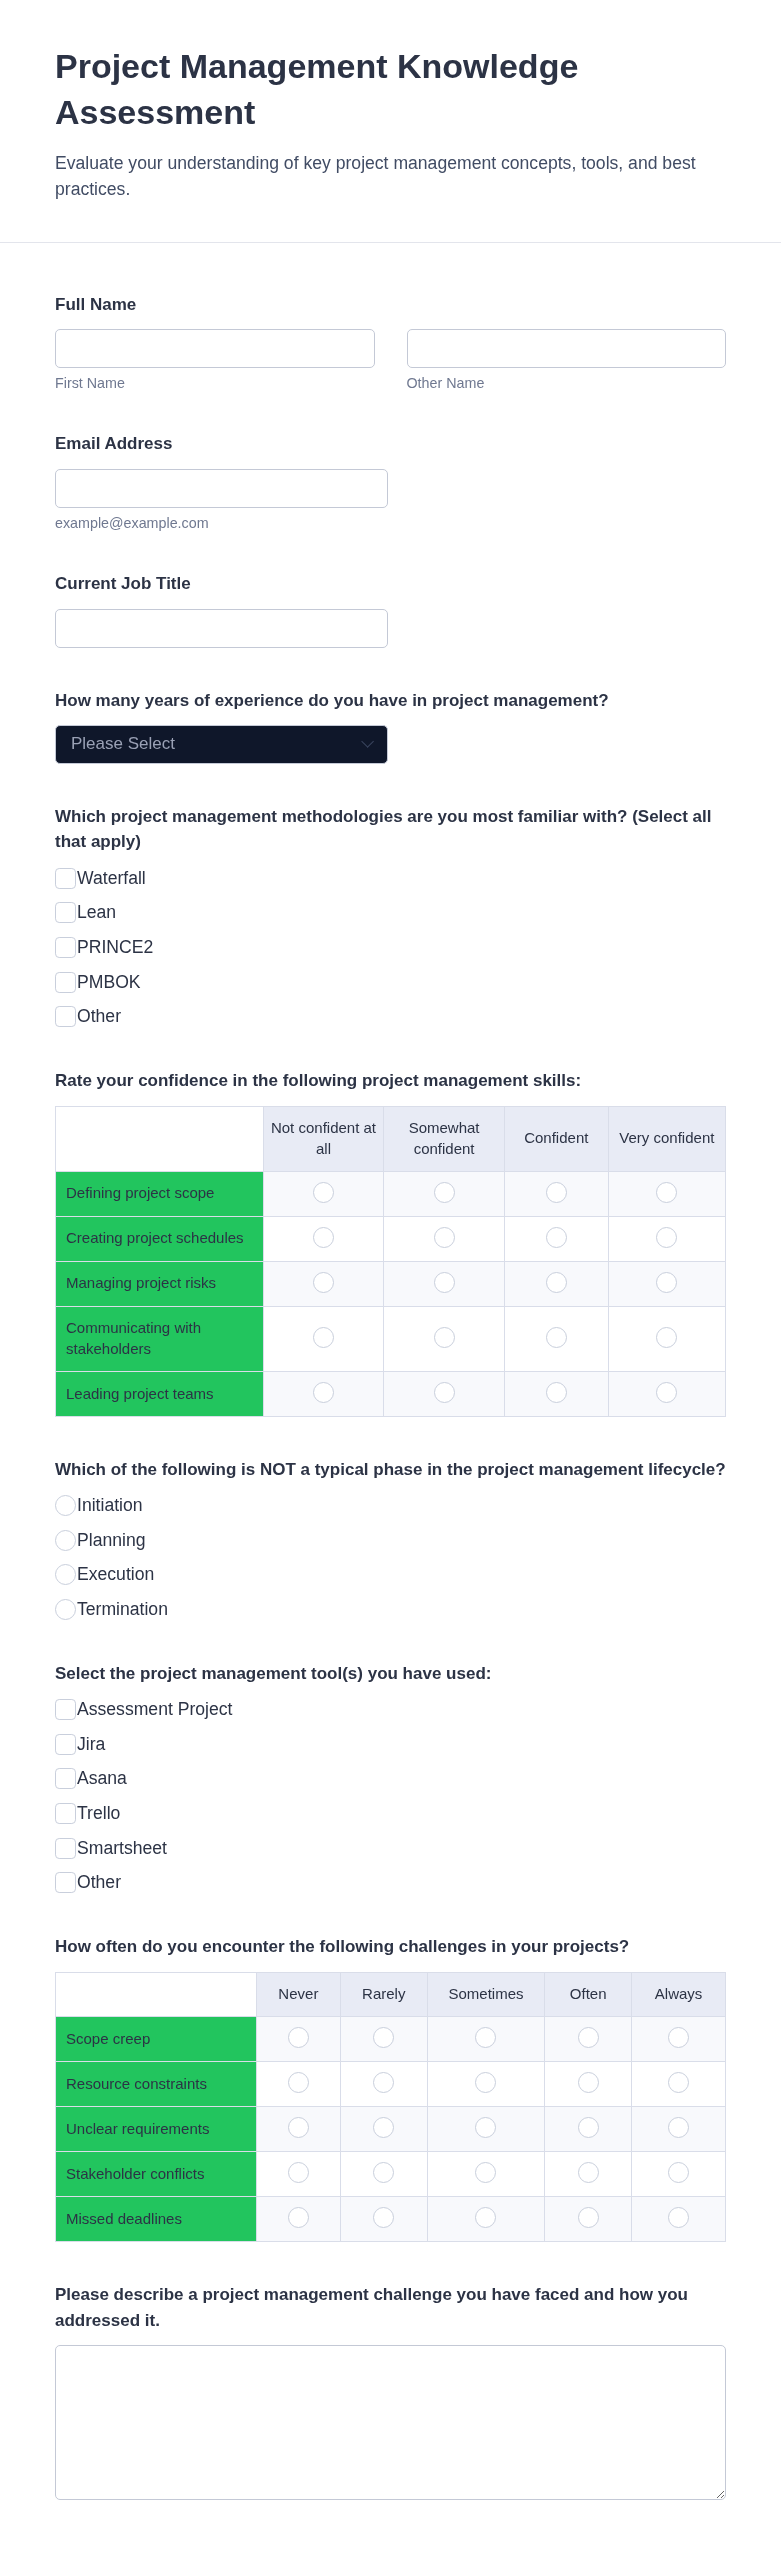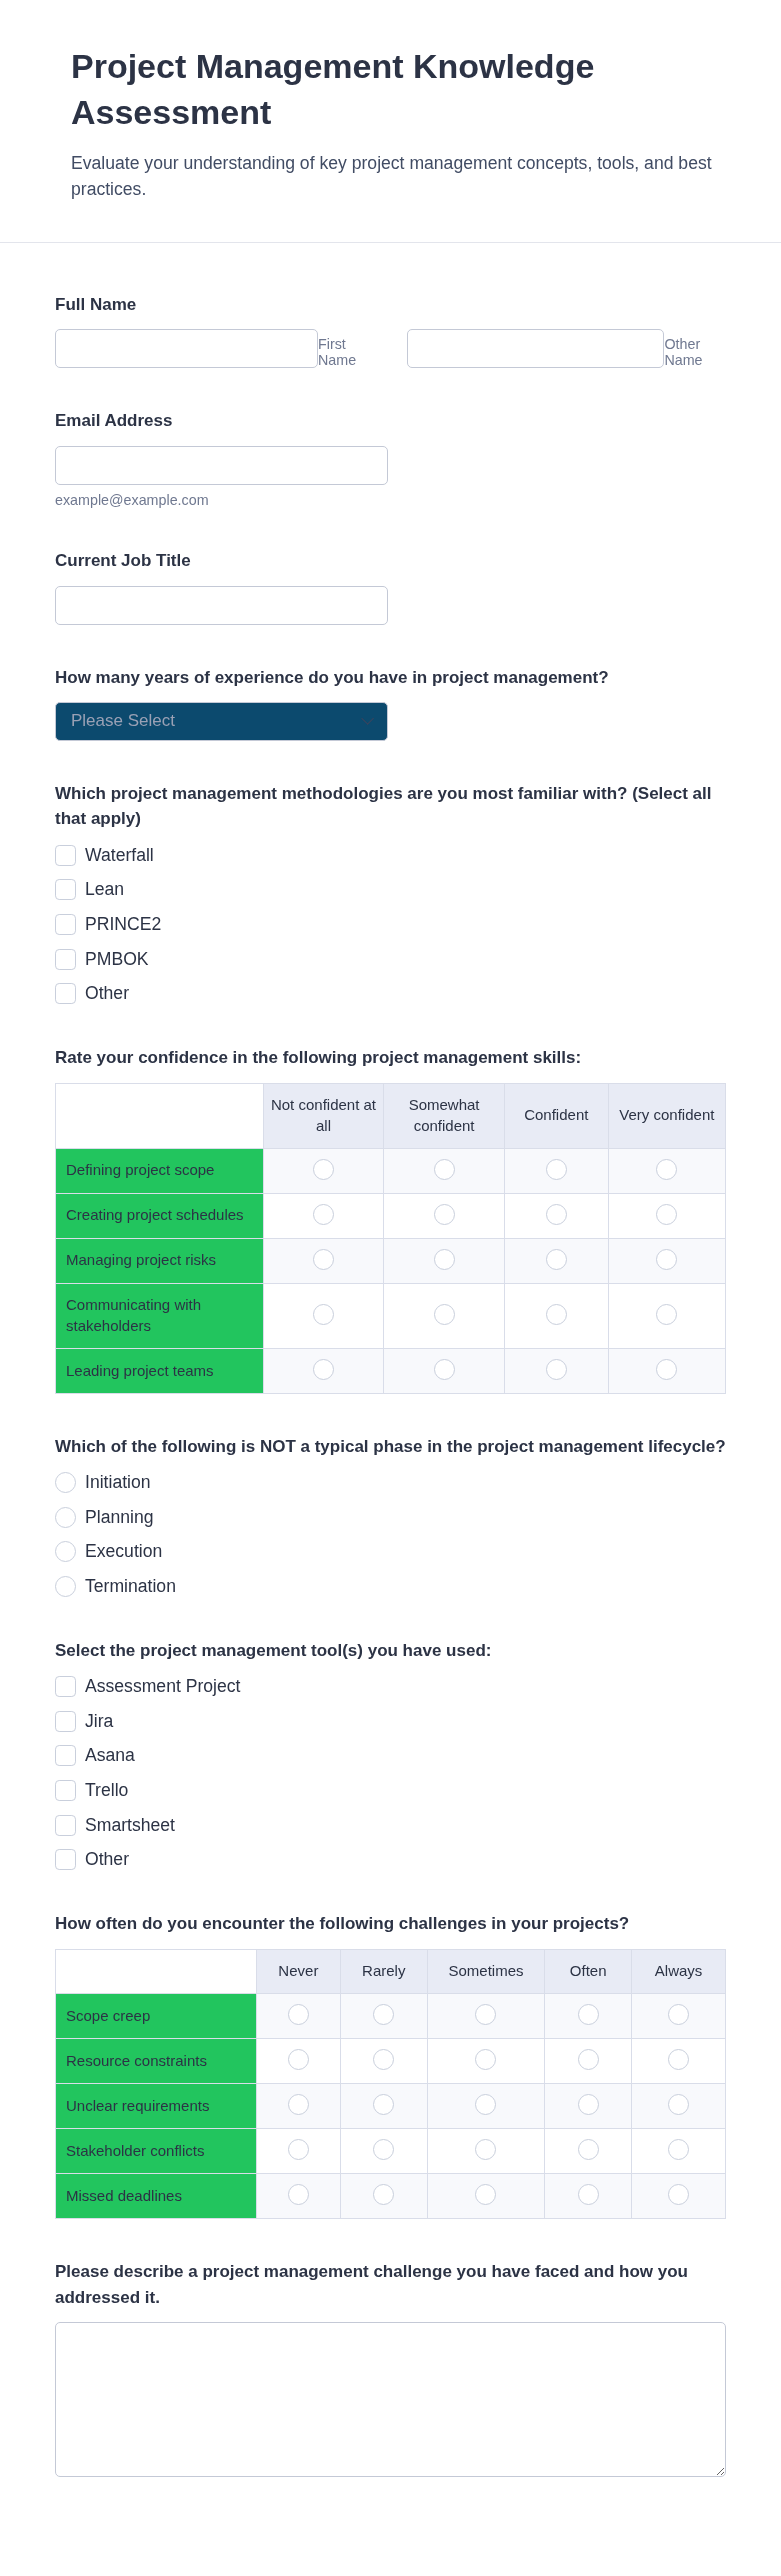--- a/index.html
+++ b/index.html
@@ -1,43 +1,43 @@
 <!DOCTYPE html>
 <html style="font-size:13.4px"><head>
 <meta charset="utf-8">
 <style>
   *{box-sizing:border-box;margin:0;padding:0}
   html,body{background:#ffffff}
   body{
     width:781px;min-height:2576px;margin:0 auto;
     font-family:"Liberation Sans",sans-serif;color:#2c3345;
   }
-  .form-header{border-bottom:0.8px solid #e3e5ec;padding:44px 55px 39px 71px}
+  .form-header{border-bottom:0.8px solid #e3e5ec;padding:44px 55px 39px 55px}
   .form-title{font-size:34px;line-height:1.35;font-weight:700;color:#2c3345;max-width:605px}
   .form-subtitle{margin-top:14px;font-size:17.6px;line-height:1.5;color:#414c64;max-width:689px}
   .form-body{padding:49px 55px 0 55px}
   .q{margin-bottom:40px}
   .q-label{font-size:17px;font-weight:700;line-height:1.5;margin-bottom:11.8px;color:#2c3345}
   .row{display:flex;gap:32px}
-  .field{display:flex;flex-direction:row;flex:1}
+  .field{display:flex;flex-direction:column;flex:1}
   .text-input{
     height:39px;border:0.8px solid #c4c9d6;border-radius:5px;background:#fff;
     font-family:inherit;font-size:17px;padding:0 11.8px;color:#2c3345;width:100%;
   }
   .half{width:333px}
   .sublabel{font-size:14.3px;color:#6f7890;margin-top:7.6px}
   .select{
-    width:333px;height:39px;border:0.8px solid #c4c9d6;border-radius:5px;background:#0c4a6e;
+    width:333px;height:39px;border:0.8px solid #c4c9d6;border-radius:5px;background:#0f172a;
     display:flex;align-items:center;justify-content:space-between;padding:0 15px;cursor:pointer;
   }
   .select-text{font-size:17px;color:#9aa1b5}
   .chev{width:9.2px;height:9.2px;border-right:1.7px solid #39445e;border-bottom:1.7px solid #39445e;
         transform:rotate(45deg);margin-top:-5.9px}
   .opts{display:flex;flex-direction:column;gap:11.8px;margin-top:1.7px}
-  .opt{display:flex;align-items:center;gap:9px;cursor:pointer}
+  .opt{display:flex;align-items:center;gap:1px;cursor:pointer}
   .cb{width:21px;height:21px;border:1.7px solid #c9cfdc;border-radius:4.2px;background:#fff;flex:none}
   .rb{width:21px;height:21px;border:1.7px solid #c9cfdc;border-radius:50%;background:#fff;flex:none;display:inline-block}
   .opt-label{font-size:17.6px;color:#2c3345;line-height:1.3}
   table.matrix{border-collapse:collapse;width:100%;margin-top:3px}
   .matrix th,.matrix td{border:0.8px solid #d9dde9;vertical-align:middle}
   .matrix thead th{background:#e8ebf5;font-size:15px;font-weight:400;color:#2c3345;
                    padding:11.8px 6.7px;text-align:center;line-height:1.35}
   .matrix thead th.corner{background:#ffffff}
   .matrix .rowlabel{background:#22c55e;font-size:15px;font-weight:400;color:#2c3345;
                     text-align:left;padding:11.8px 10px;line-height:1.35}

